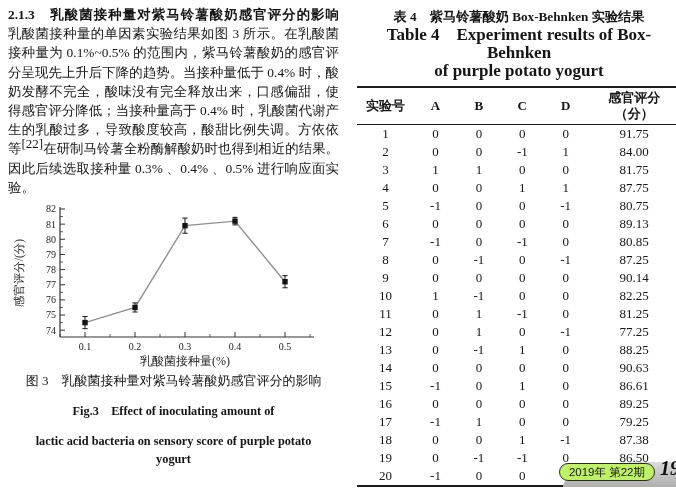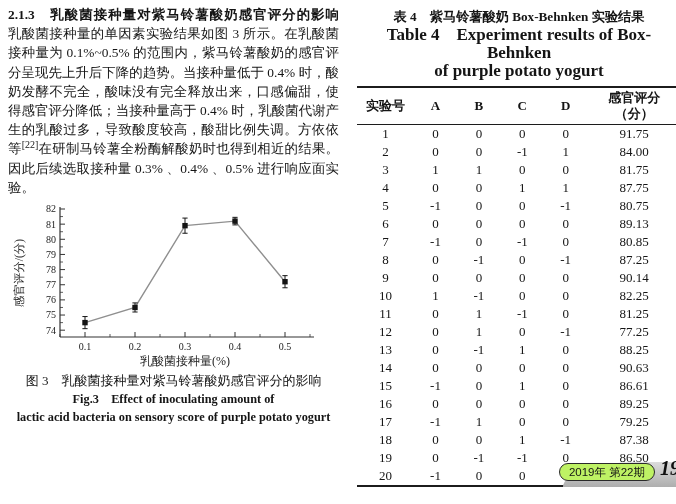--- a/index.html
+++ b/index.html
@@ -11,24 +11,24 @@
     position:relative;
     overflow:hidden;
   }
   .col-left{position:absolute;left:8px;top:5px;width:331px;}
   .col-right{position:absolute;left:357px;top:5px;width:324px;}
   .para{
     font-size:13.4px;line-height:19.2px;text-align:justify;
     margin:0;text-justify:inter-ideograph;
   }
   .para b{font-weight:bold;}
-  sup{font-size:10px;line-height:0;}
+  sup{font-size:13px;line-height:0;}
   .chart-wrap{margin:2px 0 0 2px;width:320px;height:170px;}
   .caption-zh{font-weight:normal;font-size:13px;text-align:center;margin:2px 0 0 0;line-height:19px;}
-  .caption-en{font-weight:bold;font-size:12.3px;text-align:center;margin:0;line-height:18px;}
+  .caption-en{font-weight:bold;font-size:12.3px;text-align:center;margin:12px;line-height:18px;}
   .tbl-title-zh{font-weight:bold;font-size:13.2px;text-align:center;margin:2px 0 0 0;line-height:19px;}
   .tbl-title-en{font-weight:bold;font-size:17px;text-align:center;margin:0;line-height:18px;}
   table.bb{
     width:100%;border-collapse:collapse;margin-top:6px;
     font-size:13px;
     border-top:2px solid #1c1c1c;
     border-bottom:2px solid #1c1c1c;
   }
   table.bb th{
     font-weight:bold;padding:2px 0;text-align:center;

